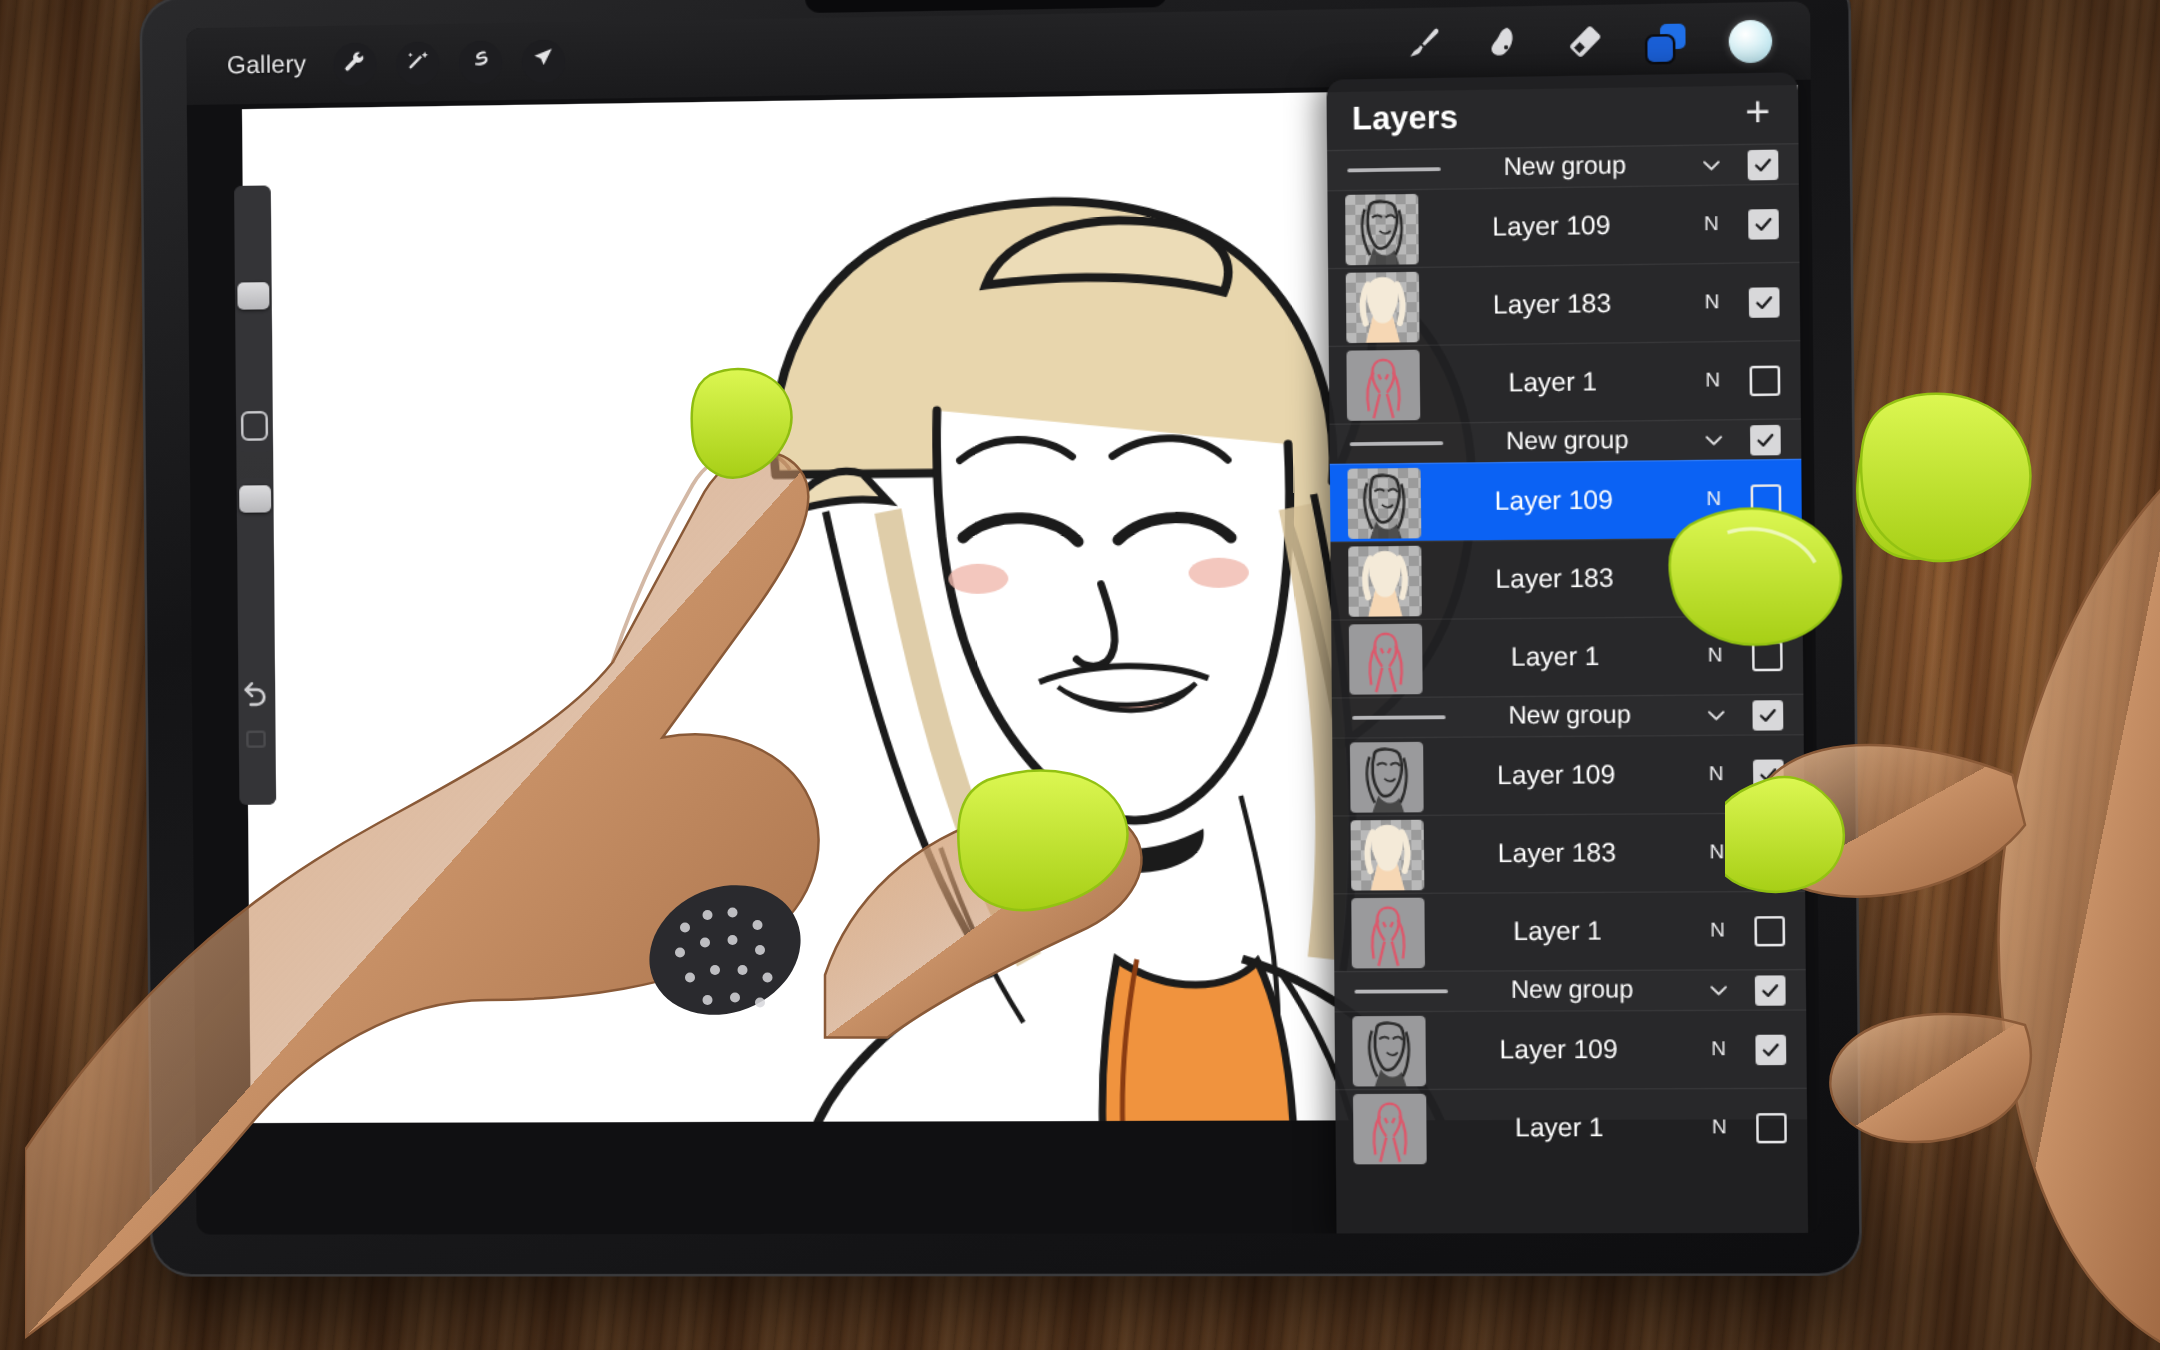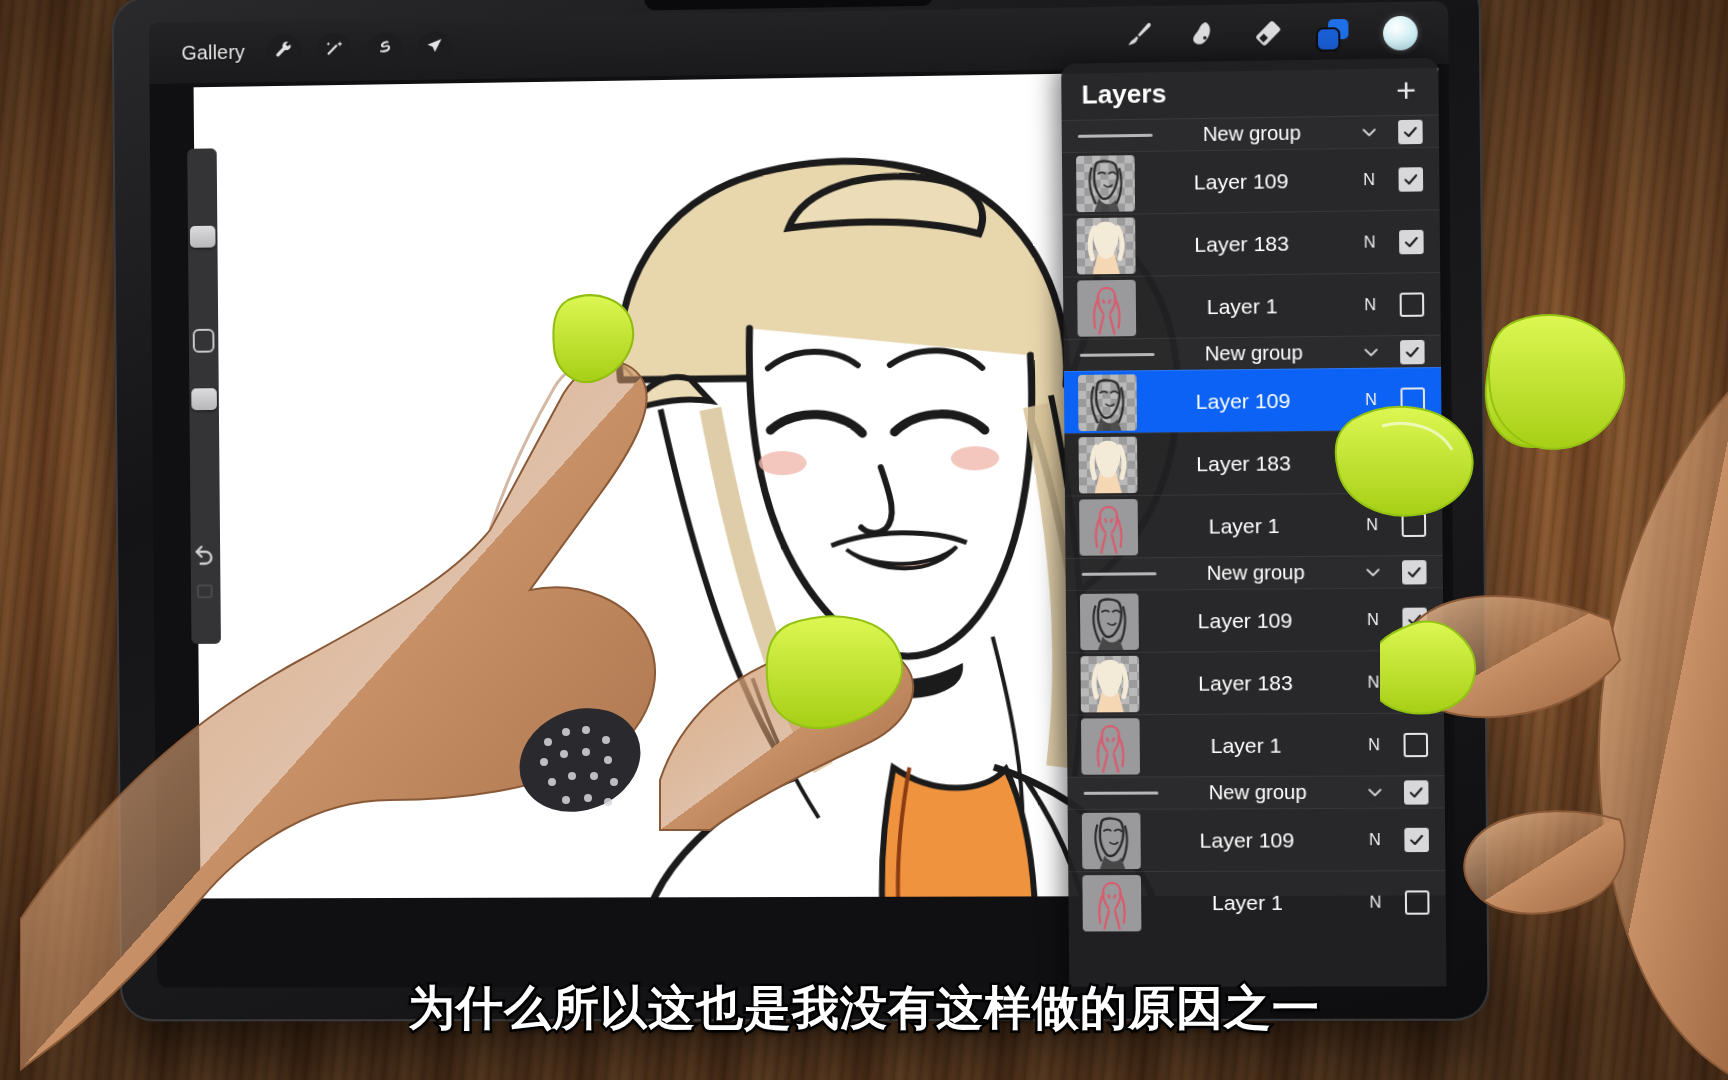--- a/index.html
+++ b/index.html
@@ -667,15 +667,14 @@
 
   <svg class="hand" style="left:1330px; top:390px; width:160px; height:130px;" viewBox="0 0 160 130">
     <path d="M22 30 C60 8 112 14 134 46 C156 78 134 116 92 124 C50 132 14 110 8 80 C2 54 8 40 22 30 Z" fill="url(#nl)" stroke="#93c212" stroke-width="2"></path>
     <path d="M52 36 C78 28 110 38 122 60" fill="none" stroke="#ffffff" stroke-width="3" opacity=".6"></path>
   </svg>
 
   <svg class="hand" style="left:1480px; top:300px; width:160px; height:160px;" viewBox="0 0 160 160">
     <path d="M30 24 C70 4 124 18 140 58 C156 100 126 142 84 148 C44 154 14 126 10 90 C6 56 12 34 30 24 Z" fill="url(#nl)" stroke="#93c212" stroke-width="2"></path>
   </svg>
 
-  <div class="subtitle">为什么所以这也是我没有这样做的原因之一</div>
 
 </div>
 
 </body></html>

